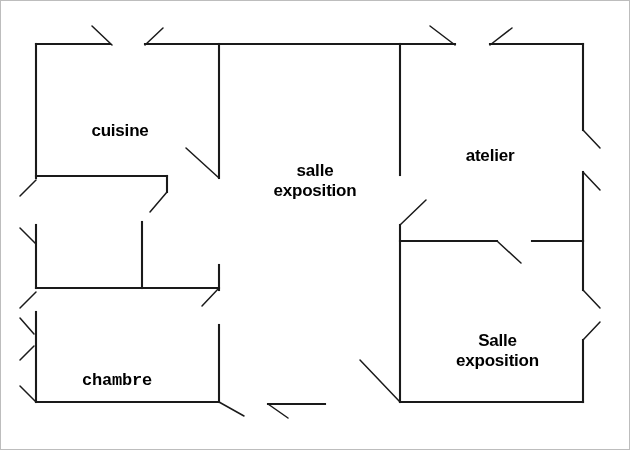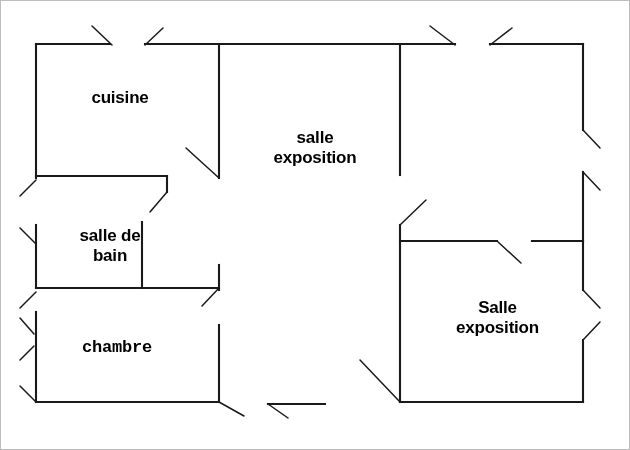--- a/index.html
+++ b/index.html
@@ -30,20 +30,21 @@
     display: block;
   }
   .room-label {
     position: absolute;
     text-align: center;
     color: #000000;
     font-weight: 700;
     line-height: 1.16;
     white-space: pre-line;
     letter-spacing: -0.2px;
+    margin-top: 33px;
     -webkit-font-smoothing: antialiased;
   }
   .lbl-cuisine    { left: 45px;  top: 88px;  width: 150px; font-size: 17px; }
   .lbl-salle-expo { left: 230px; top: 128px; width: 170px; font-size: 17px; }
   .lbl-atelier    { left: 415px; top: 113px; width: 150px; font-size: 17px; }
   .lbl-sdb        { left: 40px;  top: 226px; width: 140px; font-size: 17px; }
   .lbl-chambre    { left: 42px;  top: 338px; width: 150px; font-size: 17px; font-family: Liberation Mono, monospace; }
   .lbl-salle-expo2{ left: 410px; top: 298px; width: 175px; font-size: 17px; }
 </style>
 </head>
@@ -104,22 +105,21 @@
         <line x1="497" y1="241" x2="521" y2="263"></line>
         <line x1="400" y1="402" x2="360" y2="360"></line>
       </g>
   </svg>
 
   <div class="room-label lbl-cuisine">cuisine</div>
 
   <div class="room-label lbl-salle-expo">salle
 exposition</div>
 
+  <div class="room-label lbl-atelier">atelier</div>
 
-  <div class="room-label lbl-sdb">salle de
-bain</div>
 
   <div class="room-label lbl-chambre">chambre</div>
 
   <div class="room-label lbl-salle-expo2">Salle
 exposition</div>
 
 </div>
 
 </body></html>

